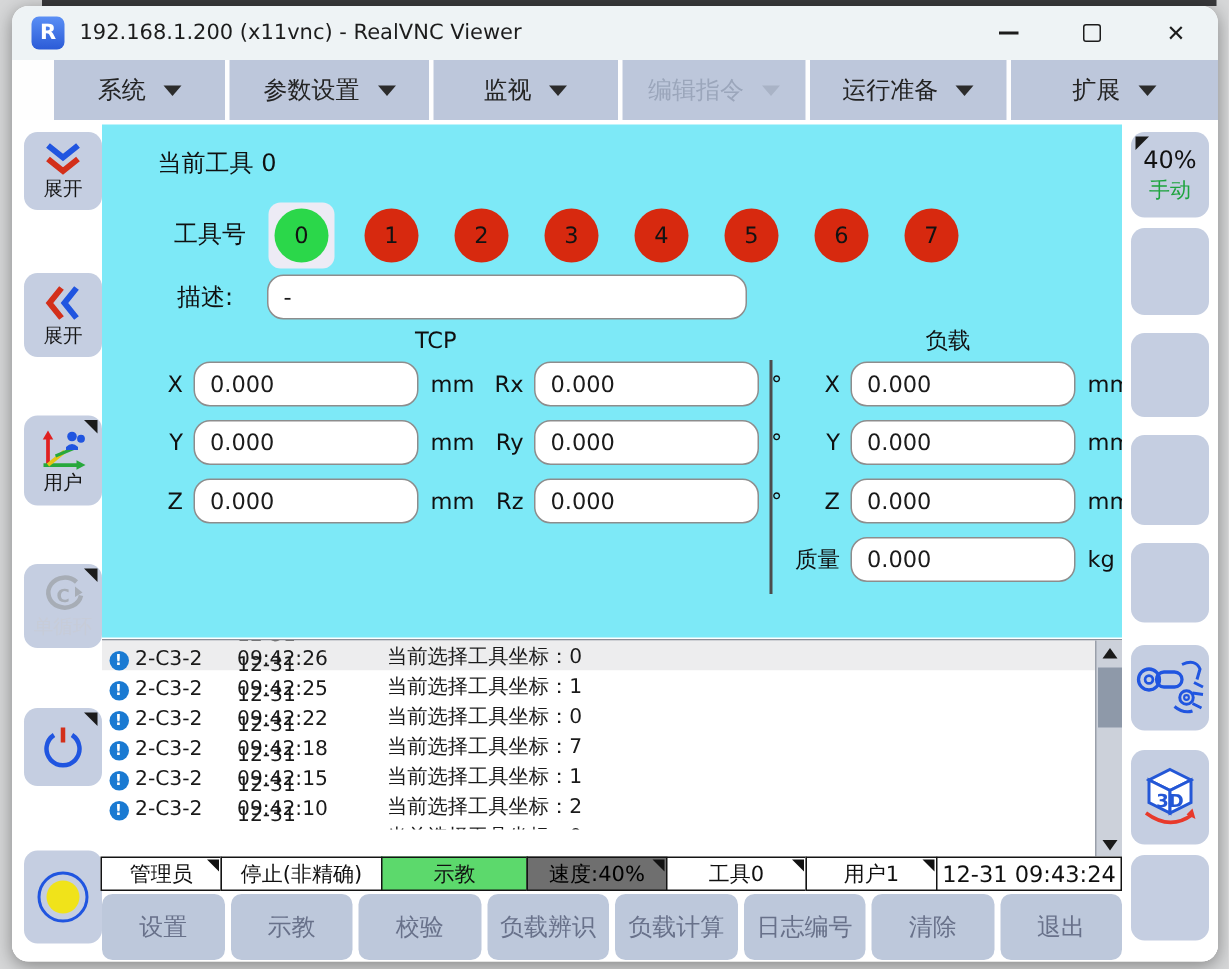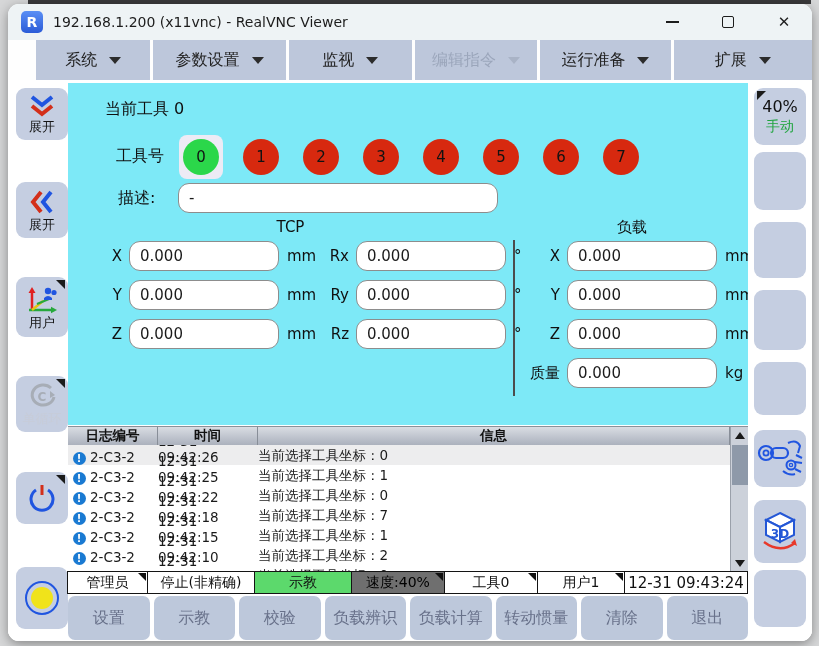--- a/index.html
+++ b/index.html
@@ -303,25 +303,20 @@
             </div>
             <div class="frow">
               <span class="axis">质量</span>
               <div class="field">0.000</div>
               <span class="unit">kg</span>
             </div>
           </div>
         </div>
 
         <div class="log-table">
-          <div class="log-header">
-            <div class="hc hc-id">日志编号</div>
-            <div class="hc hc-time">时间</div>
-            <div class="hc hc-msg">信息</div>
-          </div>
           <div class="log-body">
             <div class="log-row hl">
               <span class="ico-cell">
                   <span class="info-ico"></span>
                 </span>
               <span class="cell-id">2-C3-2</span>
               <span class="cell-time">12-31 09:42:26</span>
               <span class="cell-msg">当前选择工具坐标：0</span>
             </div>
             <div class="log-row">
@@ -393,21 +388,21 @@
           <div class="seg seg-notch" style="width:88px">用户1</div>
           <div class="seg" style="width:124px;font-size:15px">12-31 09:43:24</div>
         </div>
 
         <div class="bottom-bar">
           <div class="bottom-btn">设置</div>
           <div class="bottom-btn">示教</div>
           <div class="bottom-btn">校验</div>
           <div class="bottom-btn">负载辨识</div>
           <div class="bottom-btn">负载计算</div>
-          <div class="bottom-btn">转动惯量</div>
+          <div class="bottom-btn">日志编号</div>
           <div class="bottom-btn">清除</div>
           <div class="bottom-btn">退出</div>
         </div>
       </div>
 
       <div class="right-rail">
         <div class="rail-btn notch-tl" style="top:8px;height:57px">
           <span class="speed-pct">40%</span>
           <span class="mode-manual">手动</span>
         </div>

